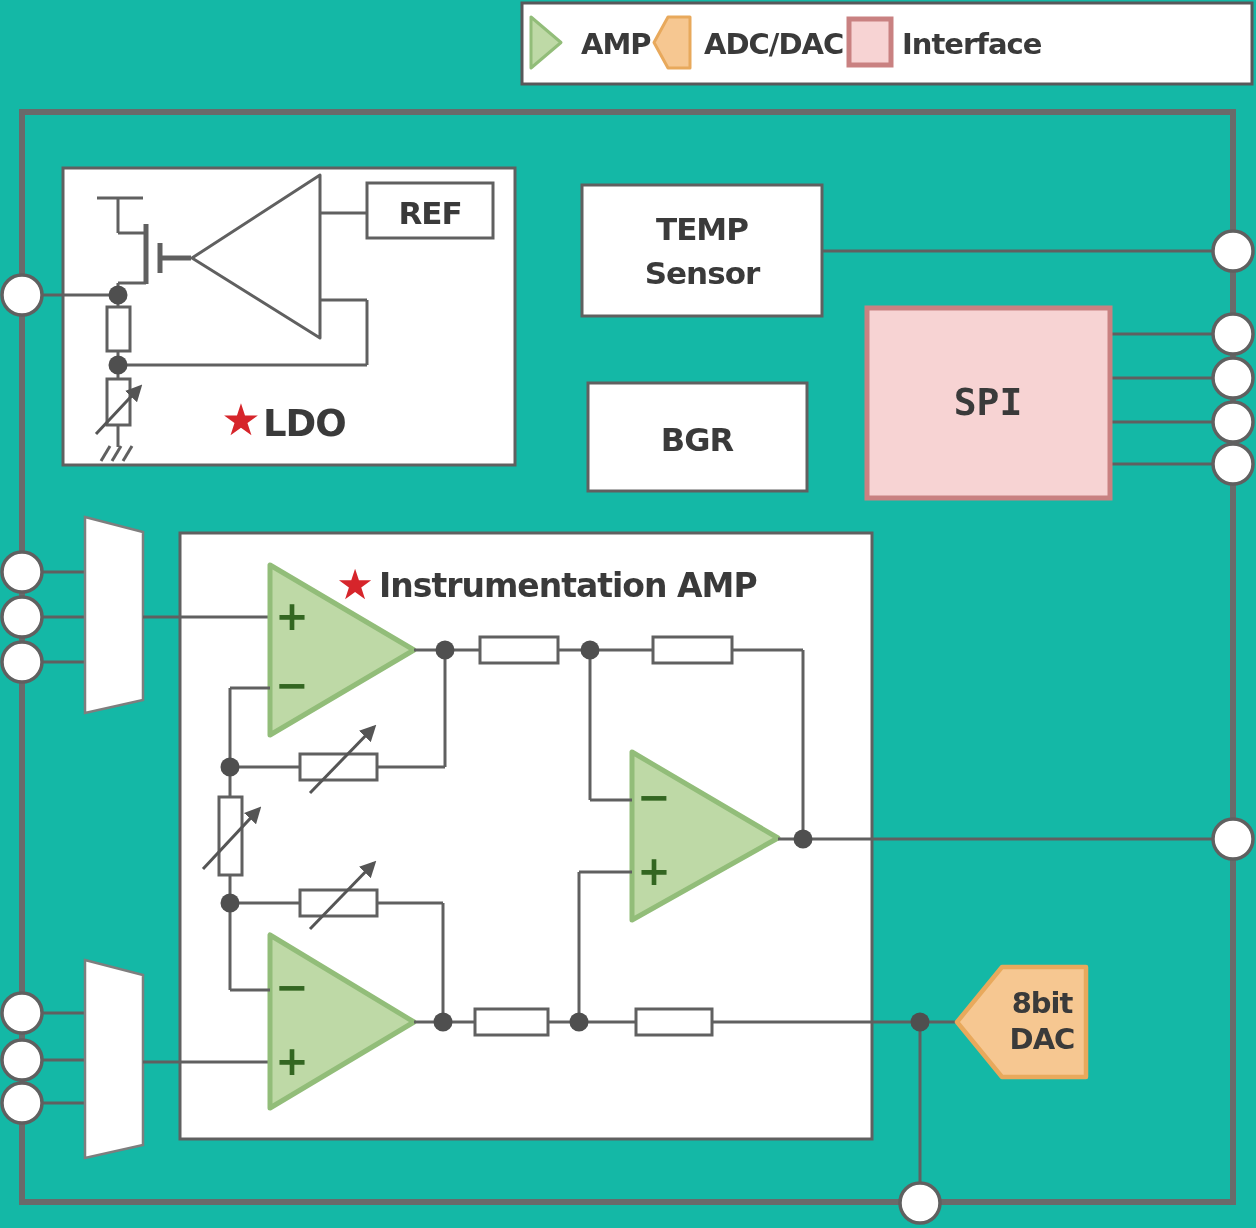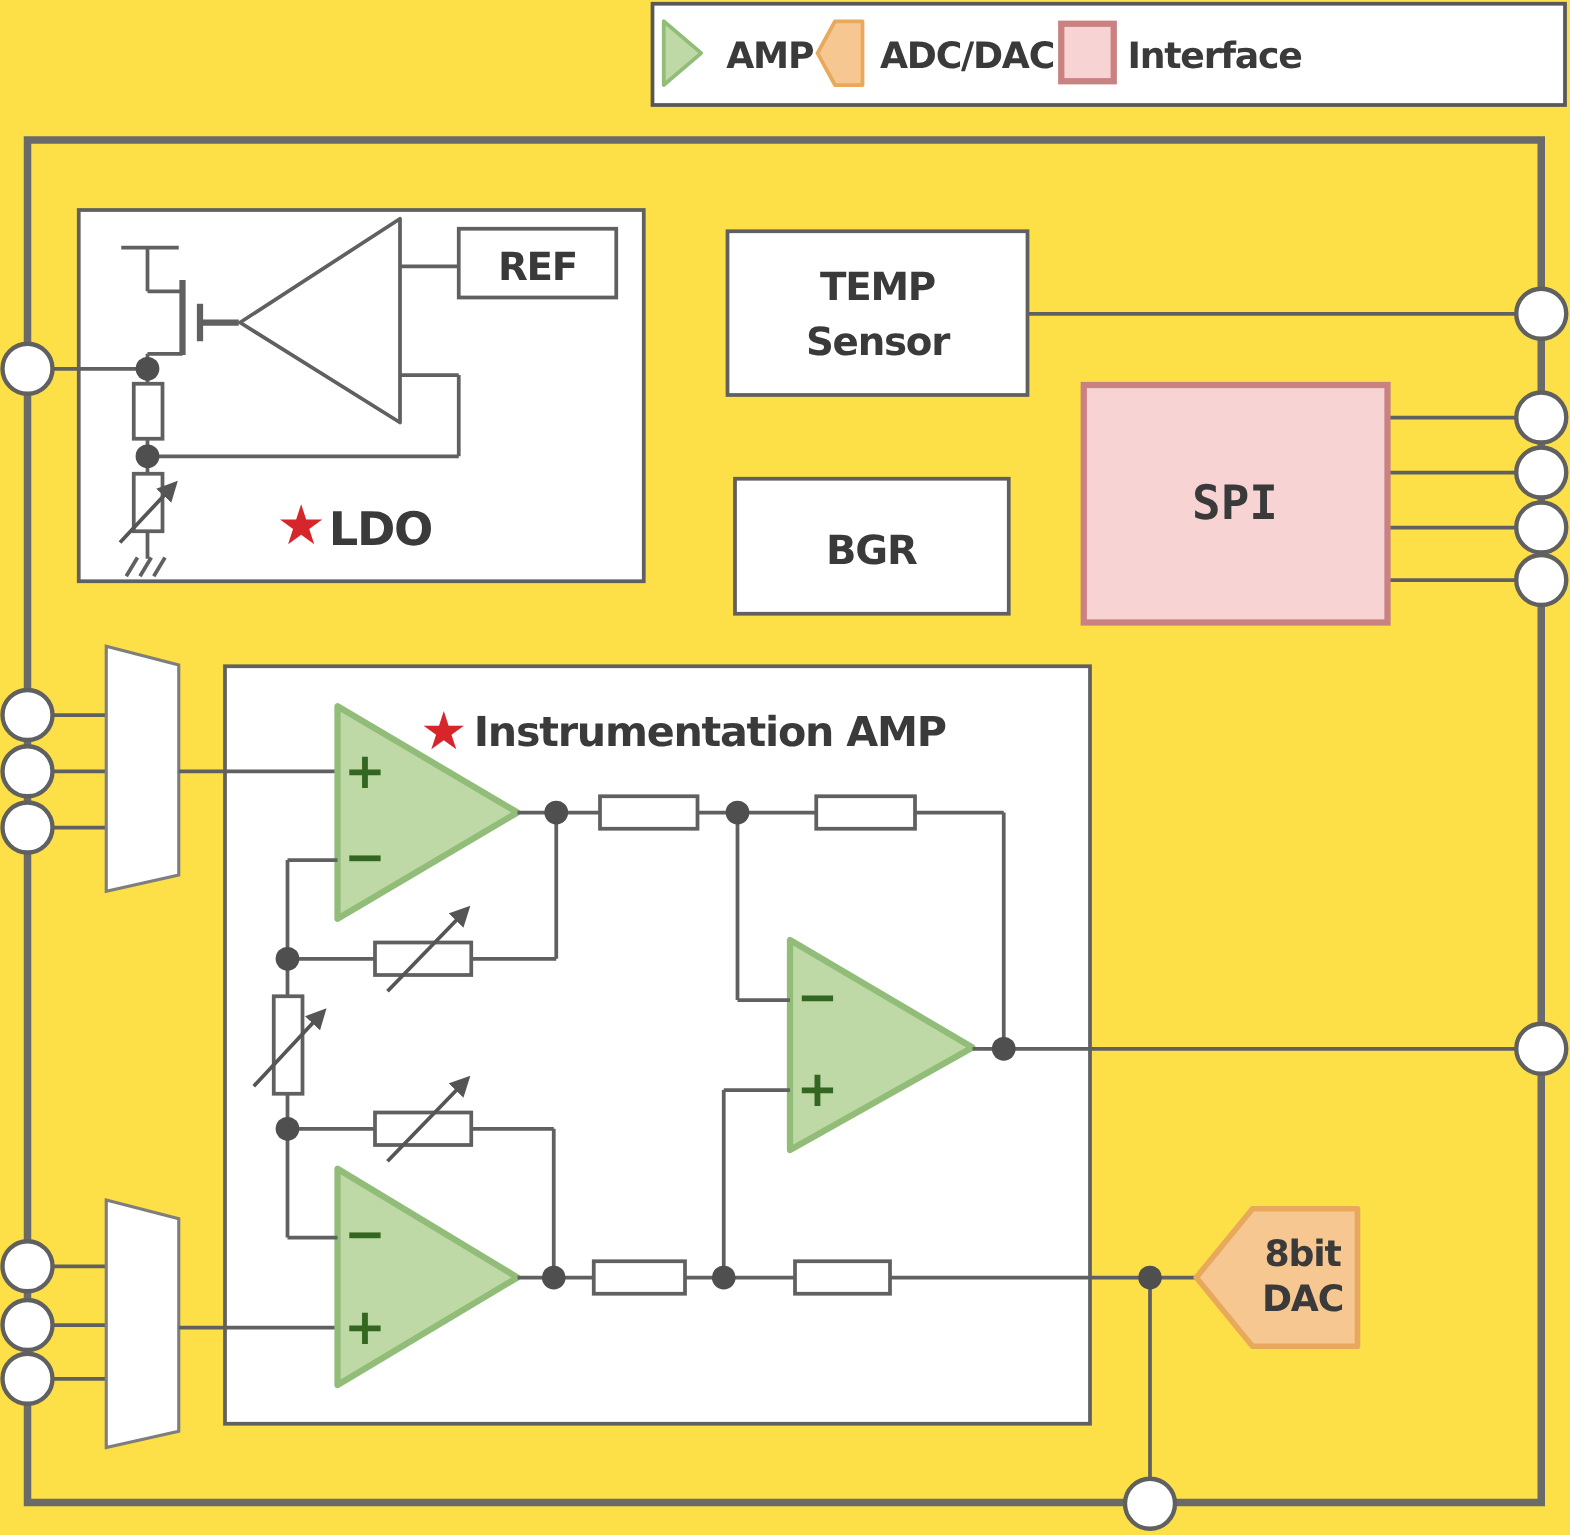--- a/index.html
+++ b/index.html
@@ -1,16 +1,16 @@
 <!DOCTYPE html>
 <html><head>
 <meta charset="utf-8">
 <style>
   html,body { margin:0; padding:0; background:#ffffff; }
-  .stage { width:1256px; height:1228px; position:relative; background:#fde047; }
+  .stage { width:1256px; height:1228px; position:relative; background:#14b8a6; }
   svg { display:block; }
   .wire      { stroke:#606060; stroke-width:3; fill:none; }
   .boundary  { stroke:#6a6a6a; stroke-width:6; fill:none; }
   .box       { fill:#ffffff; stroke:#606060; stroke-width:3; }
   .legendbox { fill:#ffffff; stroke:#58585a; stroke-width:3; }
   .res       { fill:#ffffff; stroke:#606060; stroke-width:3; }
   .mux       { fill:#ffffff; stroke:#7e7e7e; stroke-width:2.5; }
   .port      { fill:#ffffff; stroke:#606060; stroke-width:3.5; }
   .dot       { fill:#4f4f4f; stroke:none; }
   .arrowline { stroke:#555555; stroke-width:3; fill:none; }

